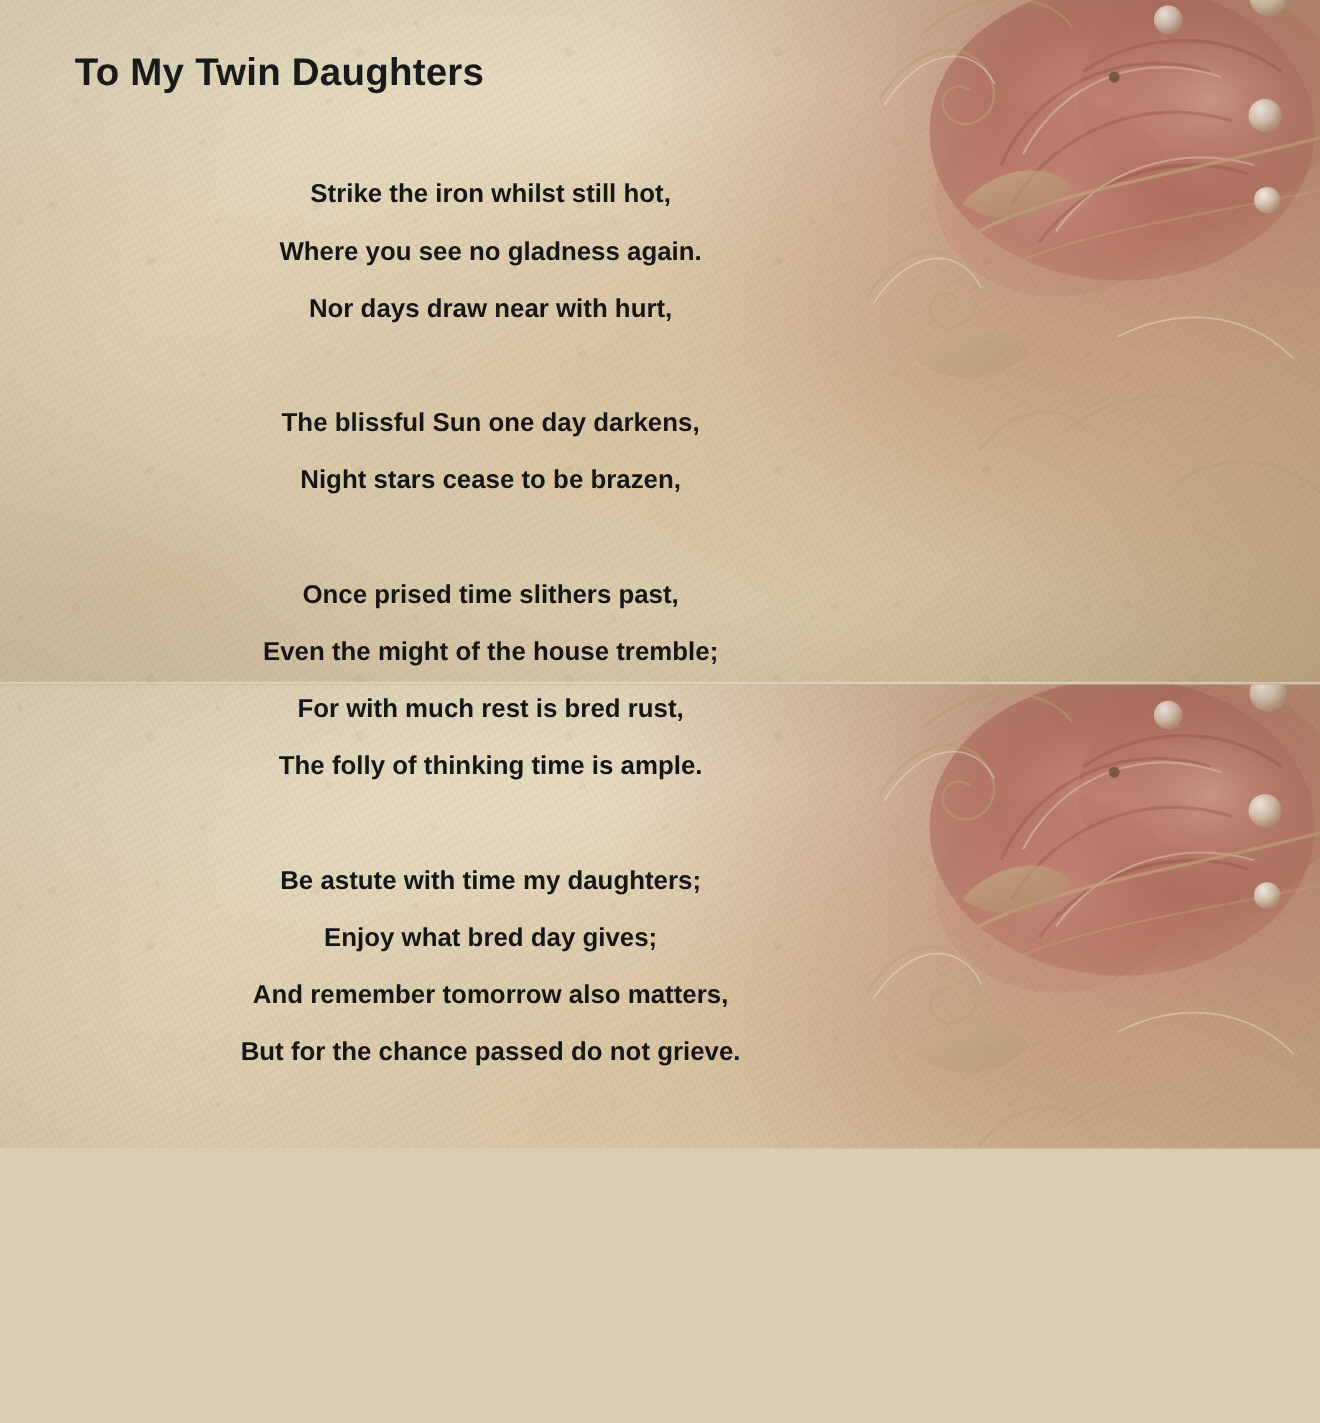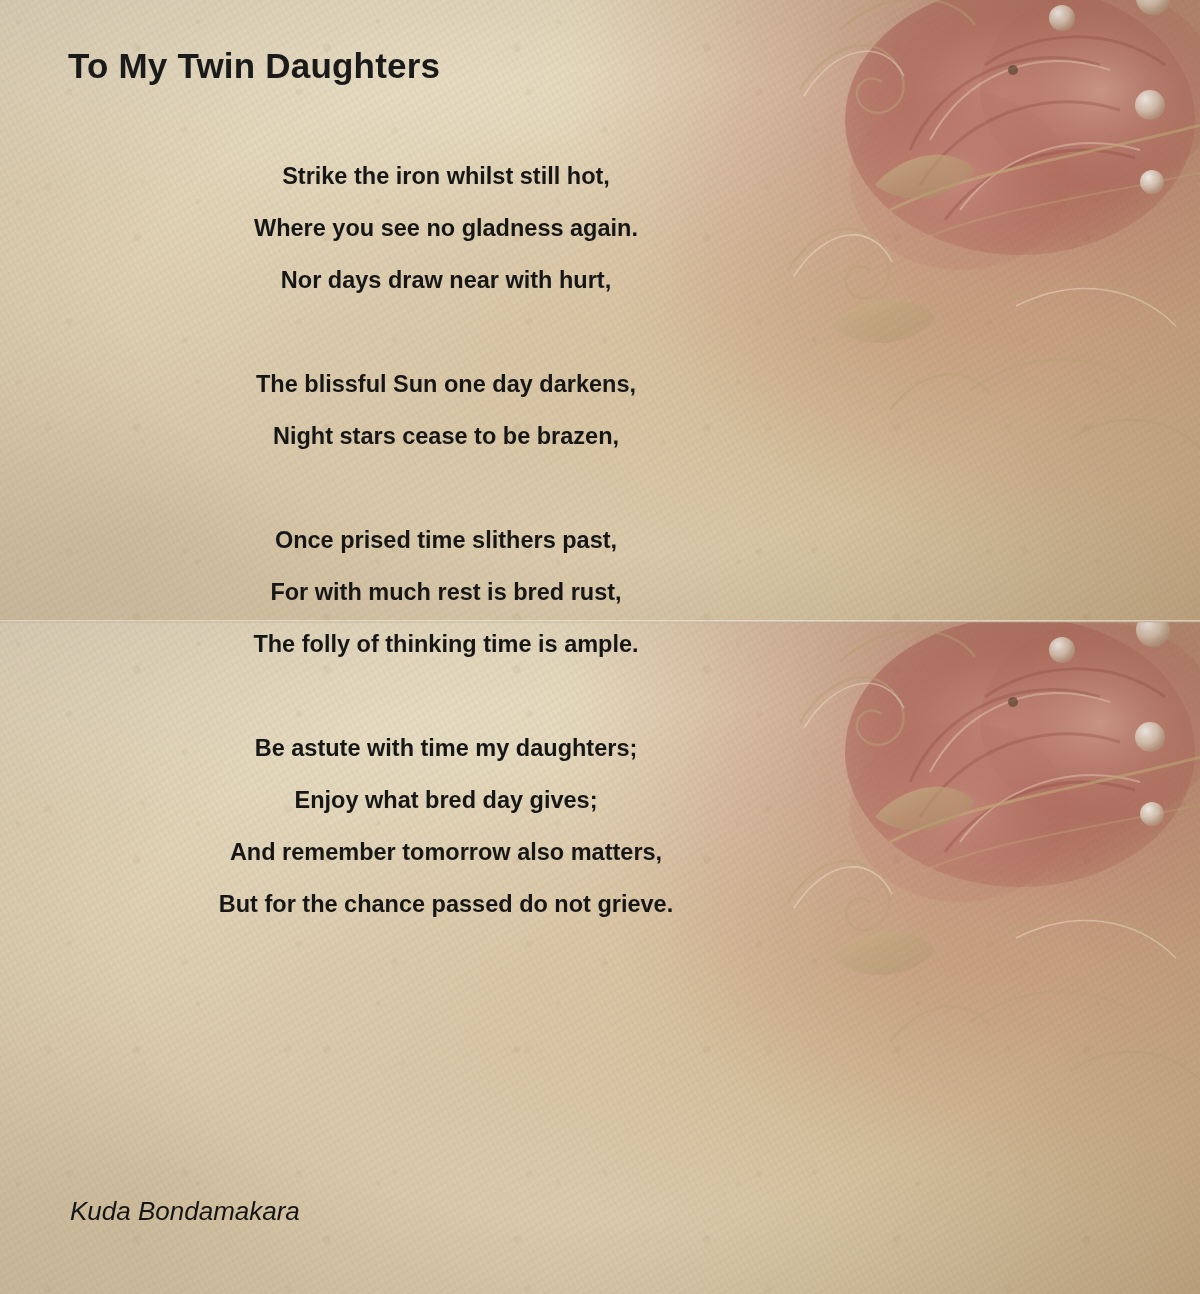--- a/index.html
+++ b/index.html
@@ -10,21 +10,21 @@
   body {
     width: 1200px;
     height: 1294px;
     overflow: hidden;
     font-family: "Liberation Sans", sans-serif;
   }
 
   .page {
     position: relative;
     width: 1200px;
-    height: 1294px;
+    height: 1044px;
     overflow: hidden;
   }
 
   
   .panel {
     position: absolute;
     left: 0;
     width: 1200px;
     overflow: hidden;
   }
@@ -297,20 +297,21 @@
         <div class="line">Strike the iron whilst still hot,</div>
         <div class="line">Where you see no gladness again.</div>
         <div class="line">Nor days draw near with hurt,</div>
       </div>
       <div class="stanza">
         <div class="line">The blissful Sun one day darkens,</div>
         <div class="line">Night stars cease to be brazen,</div>
       </div>
       <div class="stanza">
         <div class="line">Once prised time slithers past,</div>
+        <div class="line">Even the might of the house tremble;</div>
         <div class="line">For with much rest is bred rust,</div>
         <div class="line">The folly of thinking time is ample.</div>
       </div>
       <div class="stanza">
         <div class="line">Be astute with time my daughters;</div>
         <div class="line">Enjoy what bred day gives;</div>
         <div class="line">And remember tomorrow also matters,</div>
         <div class="line">But for the chance passed do not grieve.</div>
       </div>
     </div>

